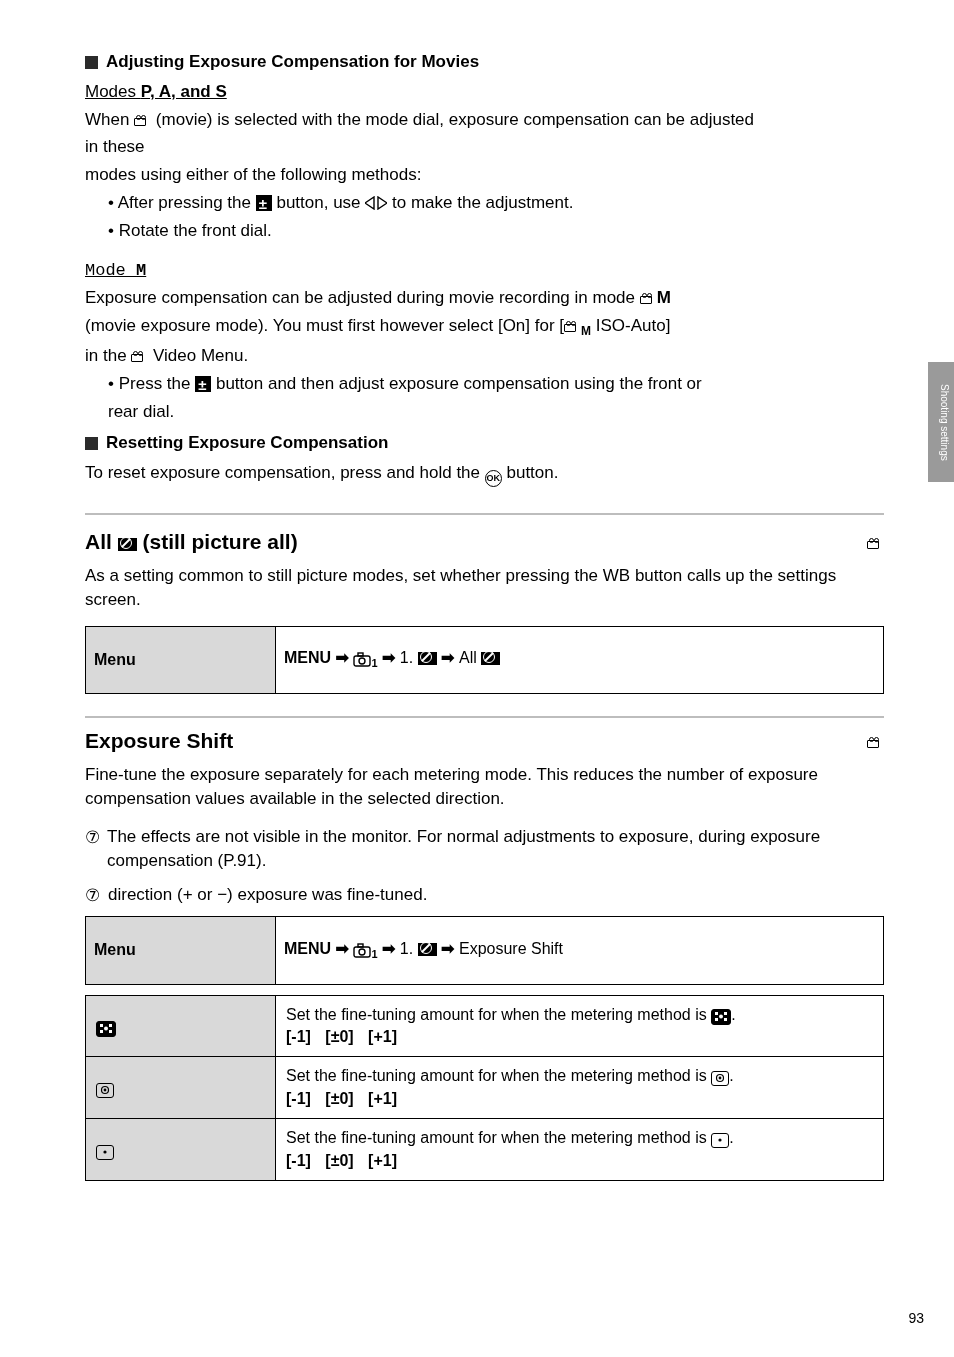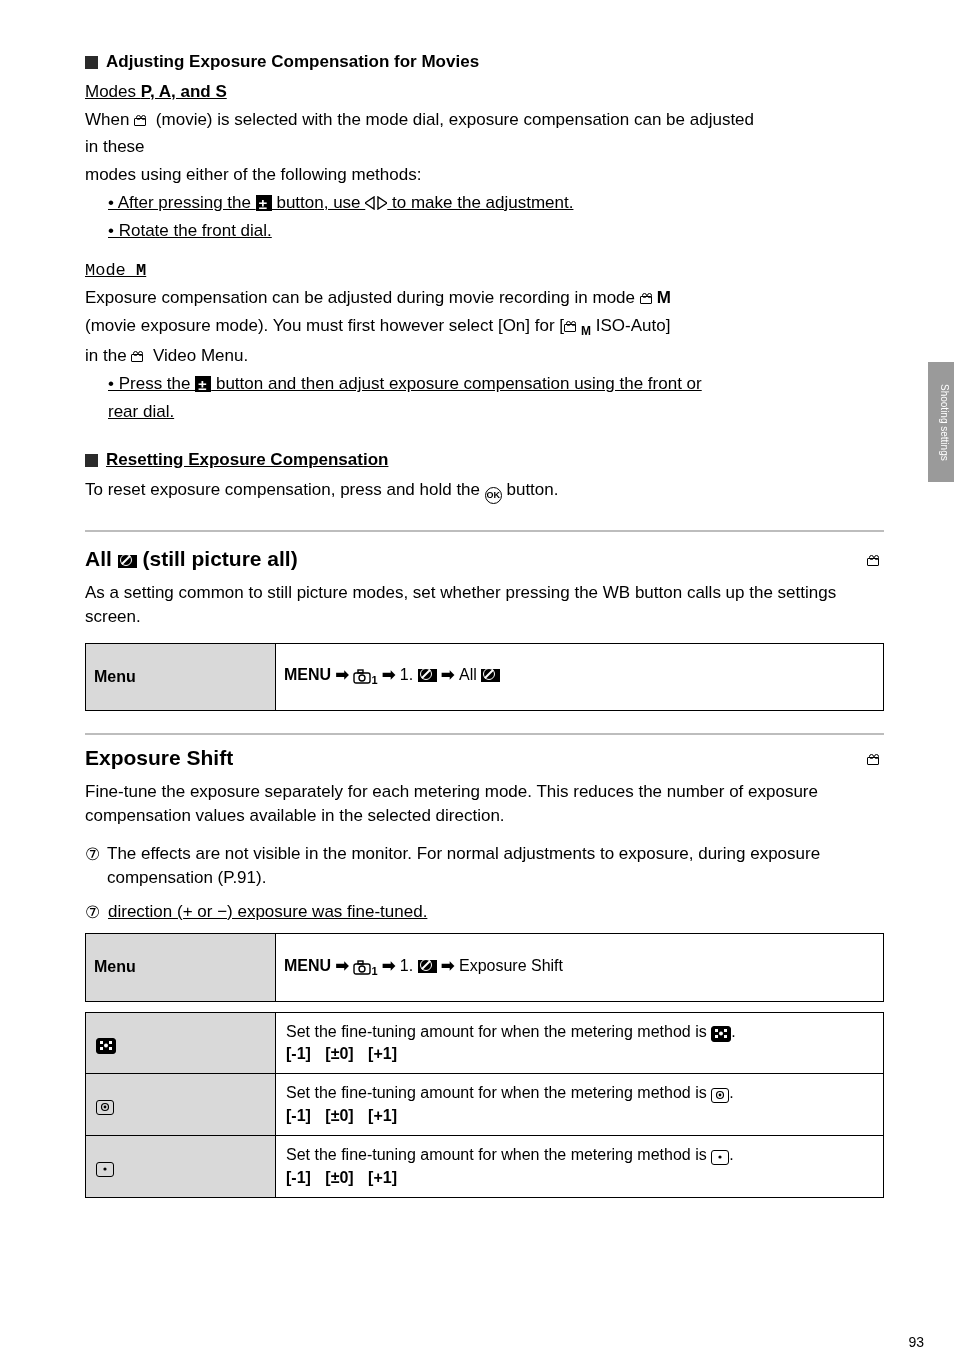--- a/index.html
+++ b/index.html
@@ -39,21 +39,20 @@
     font-weight: bold;
     text-decoration: underline;
     letter-spacing: 0;
   }
   .body-text {
     font-size: 17px;
     margin-bottom: 4px;
   }
   .indent {
     margin-left: 23px;
-    text-decoration: underline;
   }
   .feature-title {
     font-size: 21px;
     font-weight: bold;
     margin-top: 30px;
     margin-bottom: 8px;
   }
   .feature-title .feat-icon {
     float: right;
     font-size: 20px;
@@ -131,21 +130,21 @@
     width: 20px;
     height: 100px;
     font-size: 10px;
     color: #fff;
     writing-mode: vertical-rl;
     text-align: center;
   }
   .page-num {
     position: absolute;
     right: 30px;
-    bottom: 4px;
+    bottom: 28px;
     font-size: 14px;
   }
   .movie-icon {
     display: inline-block;
     width: 17px;
     height: 11px;
     position: relative;
     vertical-align: -1px;
   }
   .movie-icon::before {
@@ -289,21 +288,21 @@
   <span>(movie exposure mode). You must first however select [On] for [</span><span class="movie-icon"><span class="r2"></span></span><sub style="font-weight:bold;font-size:12px;">M</sub><span> ISO-Auto]</span>
 </div>
 <div class="body-text">
   <span>in the </span><span class="movie-icon"><span class="r2"></span></span><span> Video Menu.</span>
 </div>
 <div class="body-text indent" style="margin-top:4px;">
   <span>• Press the </span><span class="exp-icon"></span><span> button and then adjust exposure compensation using the front or</span>
 </div>
 <div class="body-text indent">rear dial.</div>
 
-<div class="section-heading" style="margin-top:24px;text-decoration:underline;">
+<div class="section-heading" style="margin-top:7px;">
   <span class="square-bullet"></span><span>Resetting Exposure Compensation</span>
 </div>
 <div class="body-text">
   <span>To reset exposure compensation, press and hold the </span><span class="ok-icon">OK</span><span> button.</span>
 </div>
 
 <hr class="light-rule" style="margin-top:26px;">
 <div class="feature-title" style="margin-top:12px;">
   <span>All </span><span class="na-icon"></span><span> (still picture all)</span>
   <span class="feat-icon"><span class="movie-icon"><span class="r2"></span></span></span>

